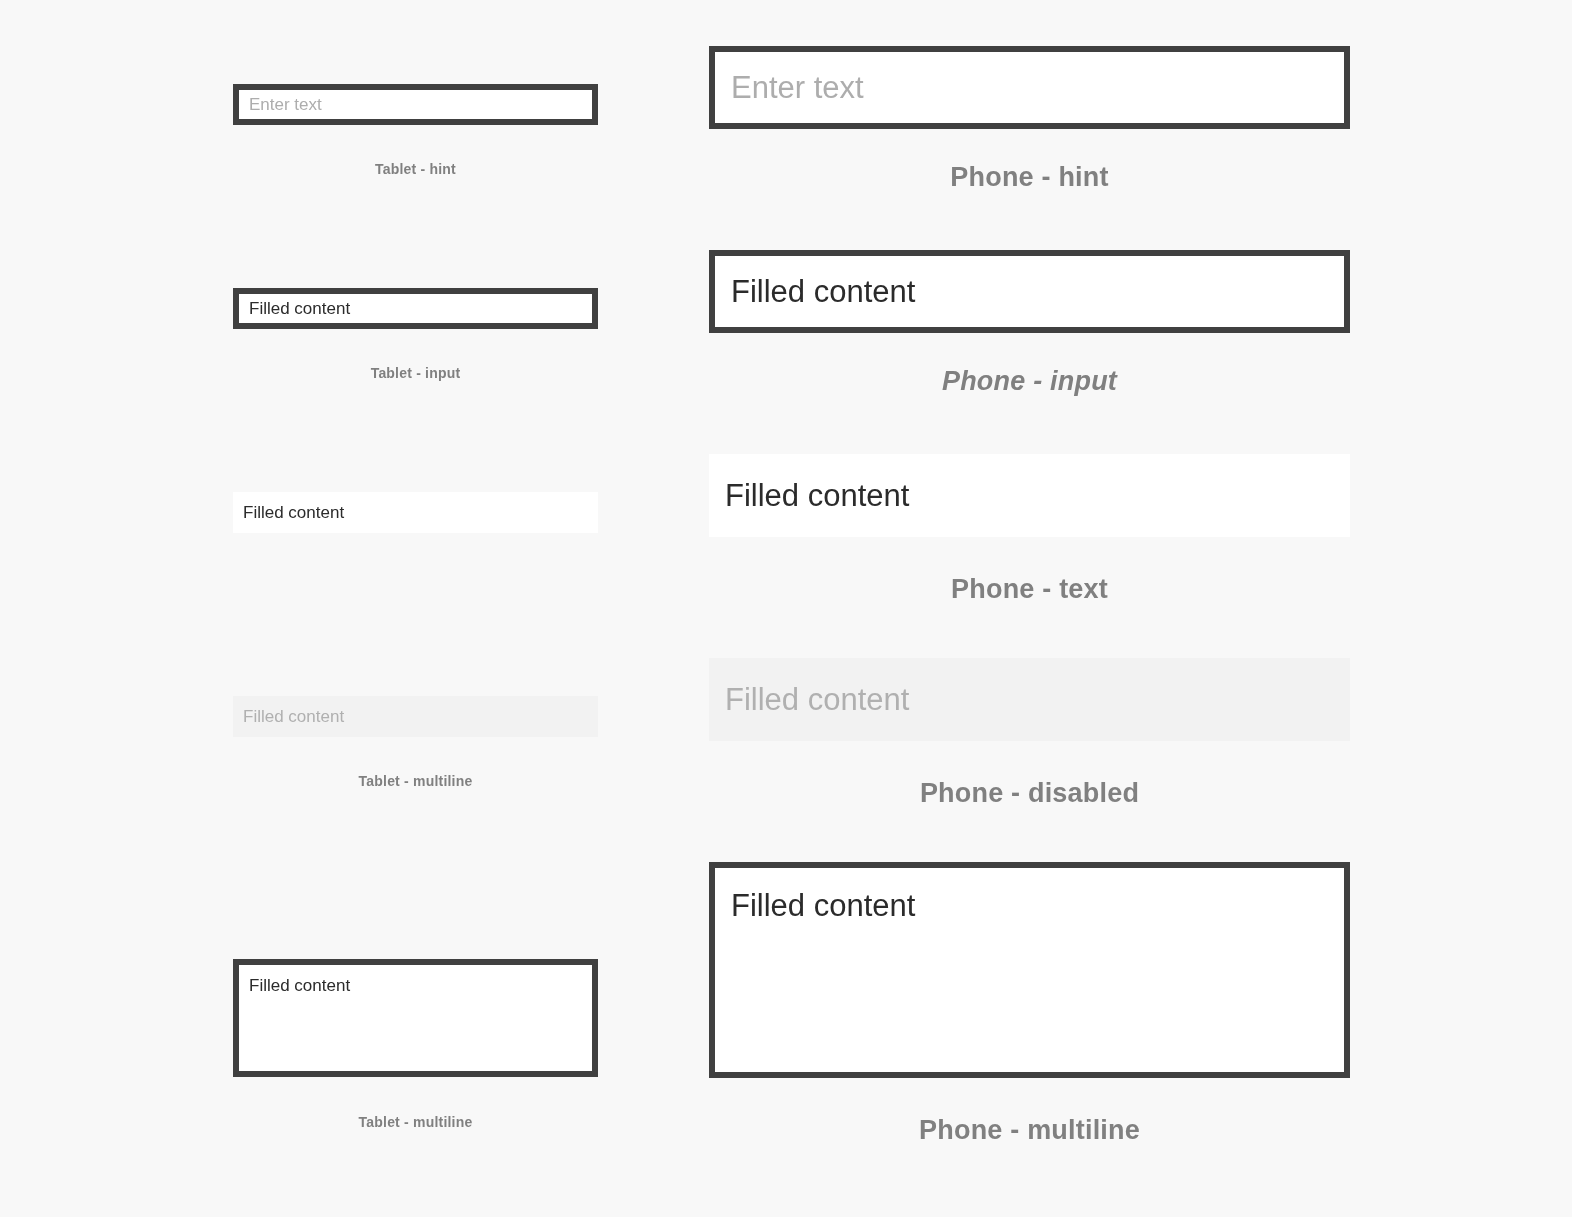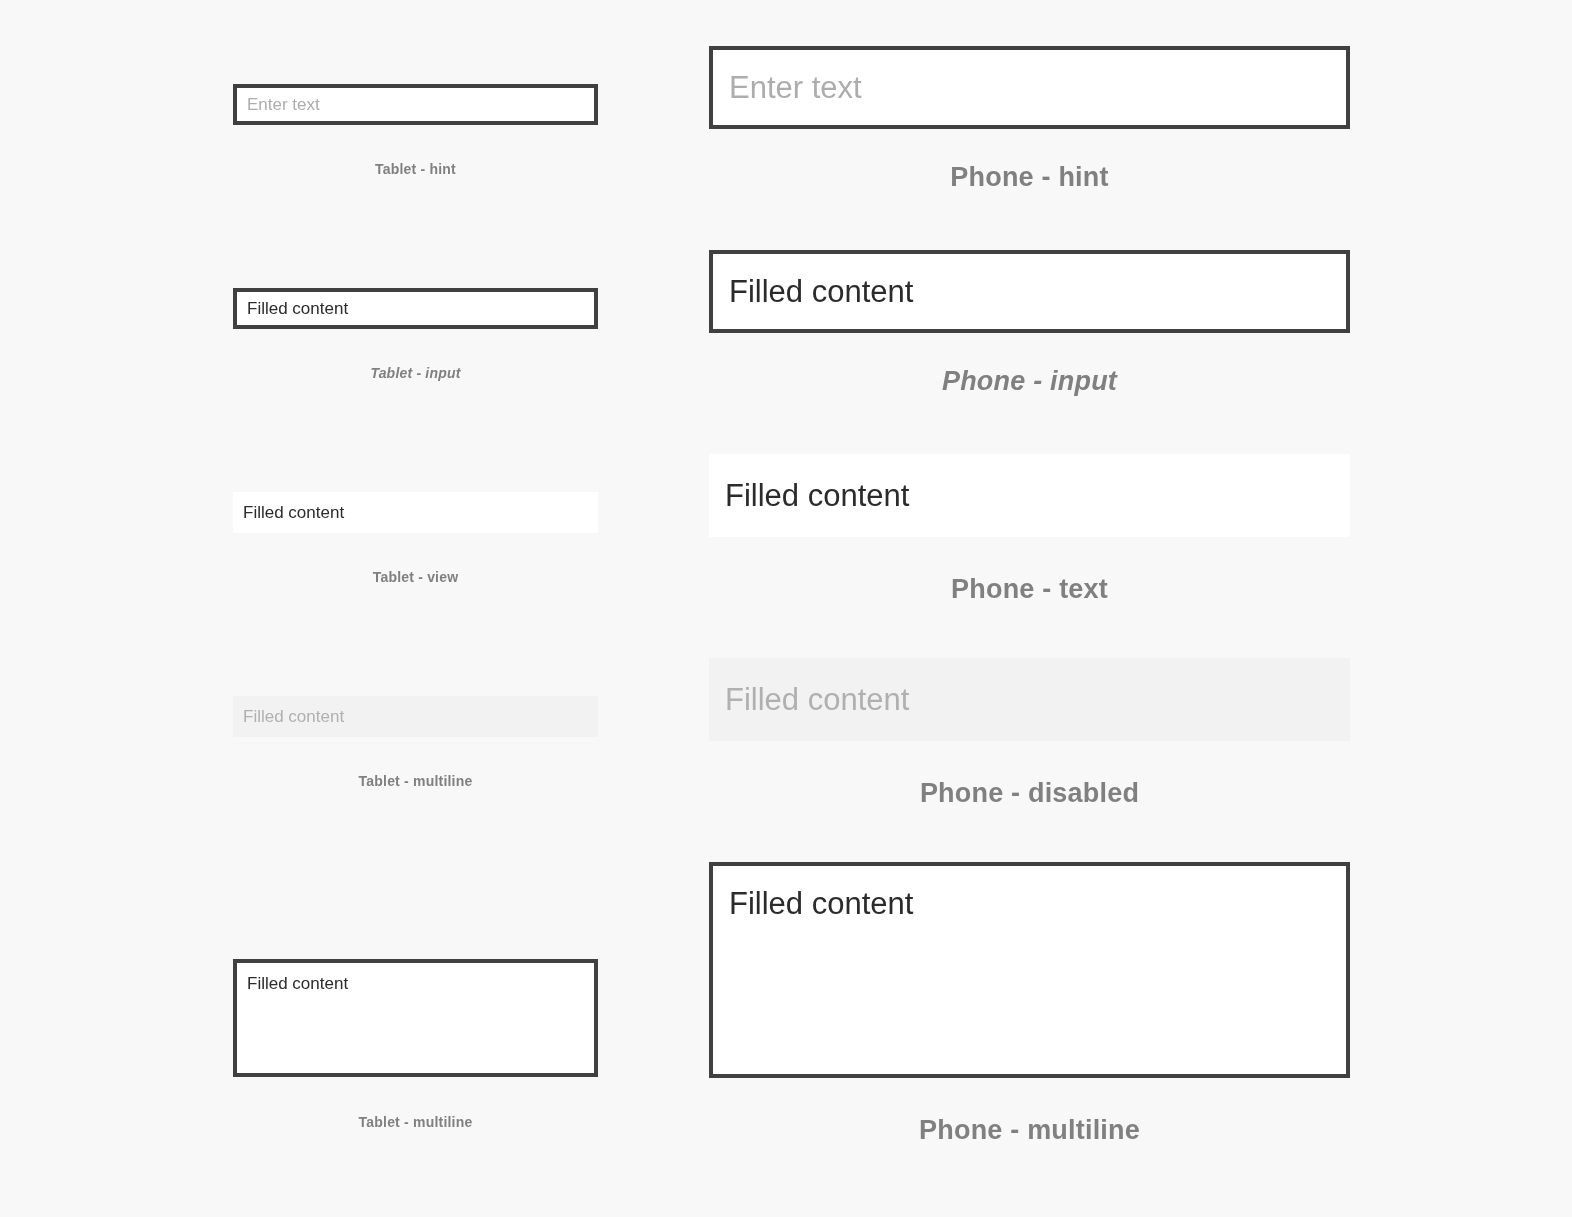--- a/index.html
+++ b/index.html
@@ -43,21 +43,21 @@
     overflow: hidden;
   }
   .field .text {
     display: block;
     white-space: nowrap;
     color: #2b2b2b;
   }
 
   
   .field.bordered {
-    border: 4px solid #404040;
+    border: 6px solid #404040;
   }
   
   .field.view {
     border: none;
     background: #ffffff;
   }
   
   .field.disabled {
     border: none;
     background: #f2f2f2;
@@ -114,28 +114,27 @@
       <div class="field bordered hint">
         <span class="text">Enter text</span>
       </div>
       <div class="caption" style="margin-top:36px;">Tablet - hint</div>
     </div>
 
     <div class="spec" style="top:288px;">
       <div class="field bordered">
         <span class="text">Filled content</span>
       </div>
-      <div class="caption" style="margin-top:36px;font-style:italic;">Tablet - input</div>
+      <div class="caption" style="margin-top:36px;">Tablet - input</div>
     </div>
 
     <div class="spec" style="top:492px;">
       <div class="field view">
         <span class="text">Filled content</span>
       </div>
-      <div class="caption" style="margin-top:36px;">Tablet - view</div>
     </div>
 
     <div class="spec" style="top:696px;">
       <div class="field disabled">
         <span class="text">Filled content</span>
       </div>
       <div class="caption" style="margin-top:36px;">Tablet - multiline</div>
     </div>
 
     <div class="spec" style="top:959px;">

